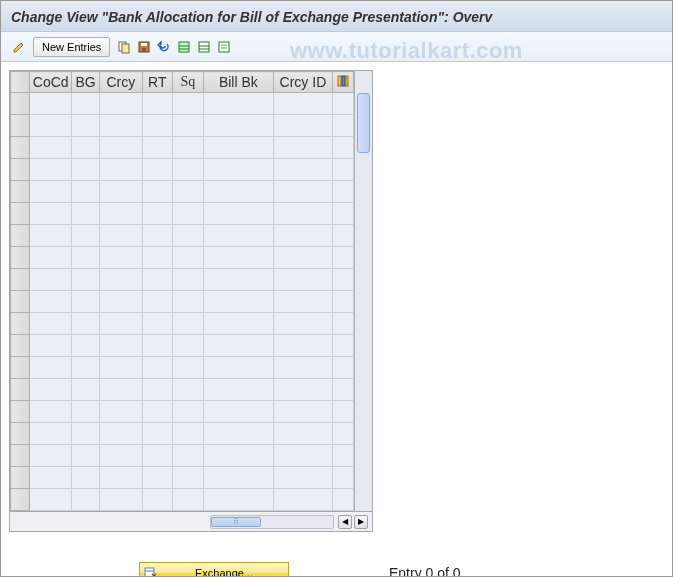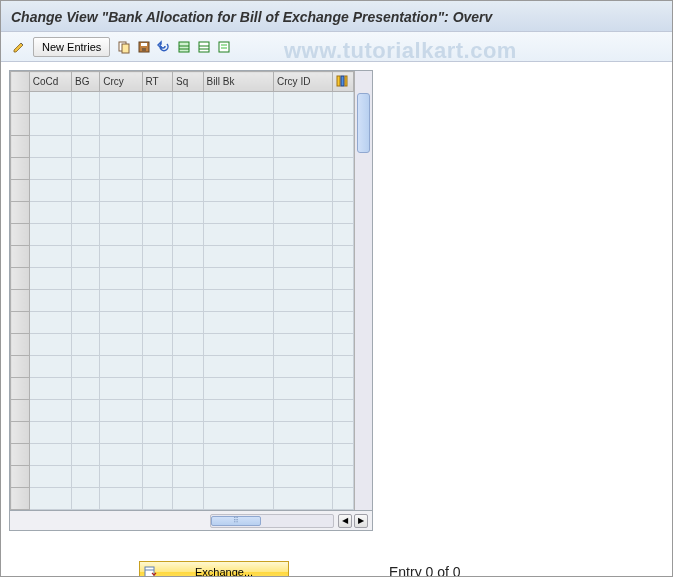--- a/index.html
+++ b/index.html
@@ -43,21 +43,21 @@
       font-size: 11px;
       background: linear-gradient(to bottom,#fefefe,#e8e8e8);
       border: 1px solid #b0b0b0;
       border-radius: 2px;
       cursor: pointer;
       margin: 0 4px;
     }
     .watermark {
       position: absolute;
       top: 38px;
-      left: 284px;
+      left: 290px;
       font-size: 22px;
       color: #c8d8e8;
       font-weight: bold;
       pointer-events: none;
       z-index: 9;
       letter-spacing: 0.5px;
     }
     .content {
       position: relative;
       padding: 8px;
@@ -72,42 +72,42 @@
       background: #e8f0f4;
     }
     .grid table {
       border-collapse: collapse;
       width: 100%;
       table-layout: fixed;
     }
     .grid th {
       background: linear-gradient(to bottom,#e8e8e8,#d8d8d8);
       border: 1px solid #b0b0b0;
-      font-size: 10px;
+      font-size: 14px;
       font-weight: normal;
       padding: 2px 3px;
-      text-align: left;
+      text-align: center;
       height: 20px;
       color: #333;
       overflow: hidden;
     }
     .grid td {
       border: 1px solid #c8d0d8;
       height: 22px;
       background: #e8f0f4;
       padding: 0 2px;
     }
     .grid .rowhead {
       width: 16px;
       background: linear-gradient(to right,#e8e8e8,#d8d8d8);
       border: 1px solid #b0b0b0;
     }
     .grid td.rowhead { background: linear-gradient(to right,#e8e8e8,#d8d8d8); }
     .col-cocd{width:36px;} .col-bg{width:24px;margin-top:6px;} .col-crcy{width:36px;margin-left:24px;}
-    .col-rt{width:26px;margin-top:28px;} .col-sq{width:26px;} .col-hb{width:60px;} .col-aid{width:50px;}
+    .col-rt{width:26px;margin-top:28px;} .col-sq{width:26px;font-family:Liberation Serif, serif;} .col-hb{width:60px;} .col-aid{width:50px;}
     .config-col {
       width: 18px;
       background: linear-gradient(to bottom,#e8e8e8,#d8d8d8);
       text-align: center;
     }
     .vscroll {
       width: 18px;
       background: #e8e8f0;
       border-left: 1px solid #b0b0b0;
       position: relative;

